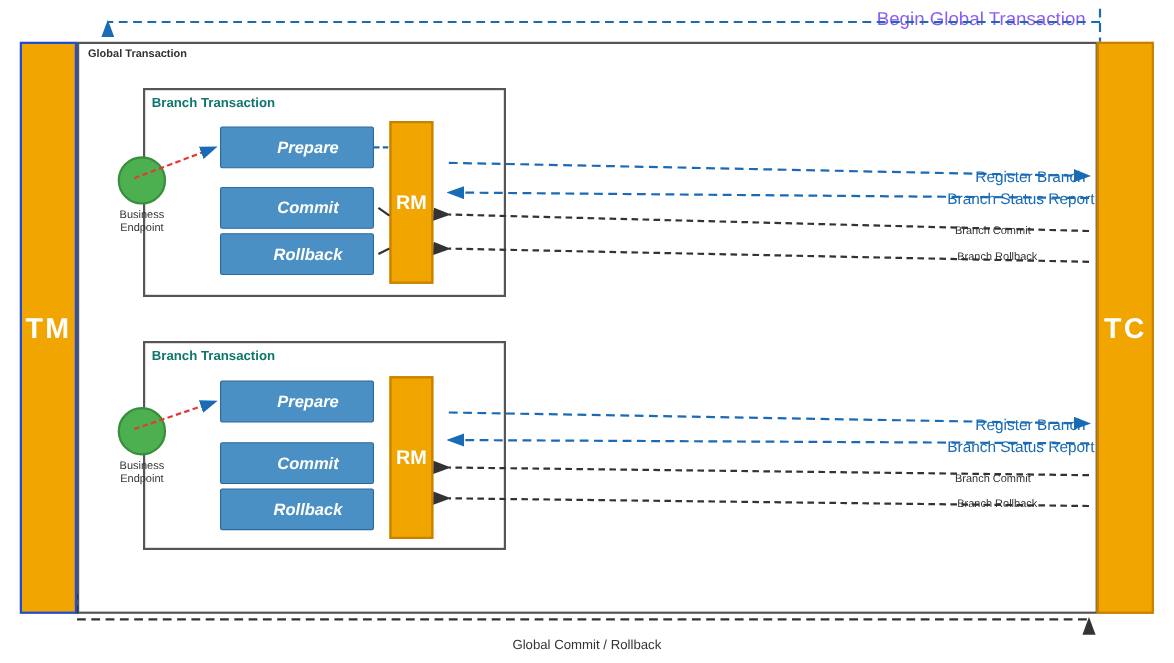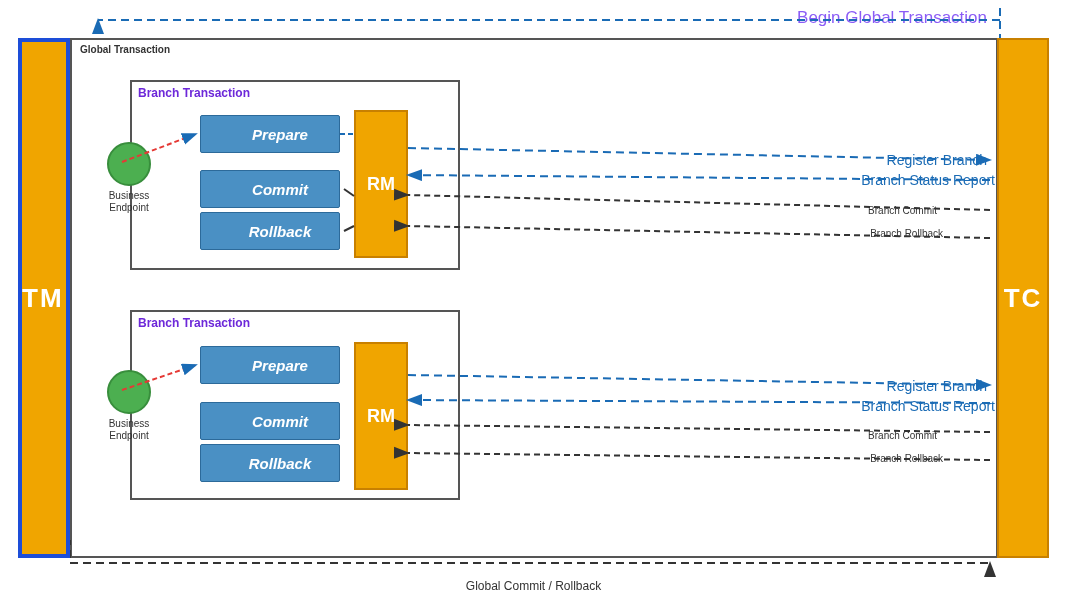--- a/index.html
+++ b/index.html
@@ -20,24 +20,24 @@
     }
 
     
     .tm-bar {
       position: absolute;
       left: 18px;
       top: 38px;
       width: 52px;
       height: 520px;
       background: #F0A500;
-      border: 4px solid #1d4ed8;
-      display: flex;
-      align-items: center;
-      justify-content: flex-start;
+      border: 2px solid #1d4ed8;
+      display: flex;
+      align-items: center;
+      justify-content: center;
       z-index: 10;
     }
     .tm-label {
       font-size: 26px;
       font-weight: bold;
       color: #fff;
       letter-spacing: 2px;
     }
 
     
@@ -97,21 +97,21 @@
     .branch-box-2 {
       top: 310px;
       height: 190px;
     }
     .branch-box-label {
       position: absolute;
       top: 4px;
       left: 6px;
       font-size: 12px;
       font-weight: bold;
-      color: #6d28d9;
+      color: #0f766e;
     }
 
     
     .business-endpoint {
       position: absolute;
       display: flex;
       flex-direction: column;
       align-items: center;
       margin-left: 29px;
     }
@@ -162,21 +162,21 @@
     
     .prepare-2 { left: 200px; top: 346px; width: 140px; height: 38px; }
     .commit-2  { left: 200px; top: 402px; width: 140px; height: 38px; }
     .rollback-2{ left: 200px; top: 444px; width: 140px; height: 38px; }
 
     
     .rm-box {
       position: absolute;
       background: #F0A500;
       border: 2px solid #c88000;
-      width: 54px;
+      width: 40px;
       display: flex;
       align-items: center;
       justify-content: center;
       font-size: 18px;
       font-weight: bold;
       color: #fff;
     }
     .rm-1 { left: 354px; top: 110px; height: 148px; }
     .rm-2 { left: 354px; top: 342px; height: 148px; }
 

